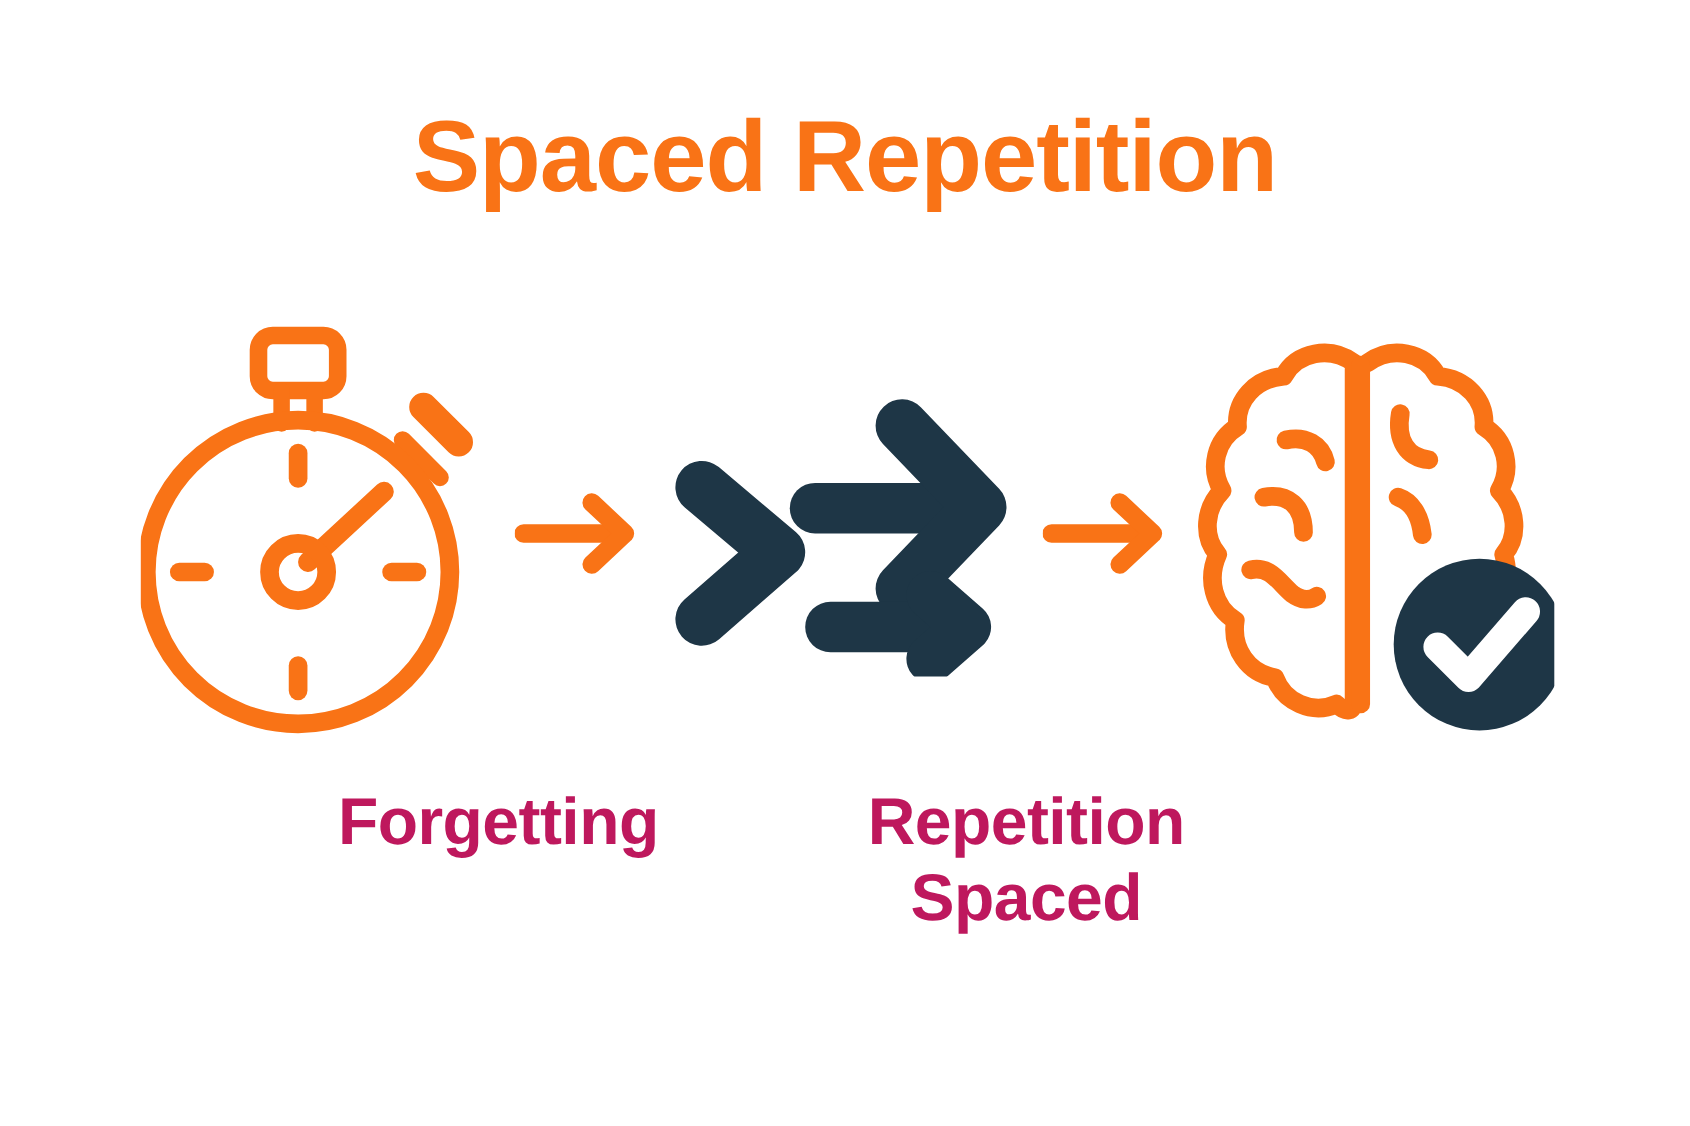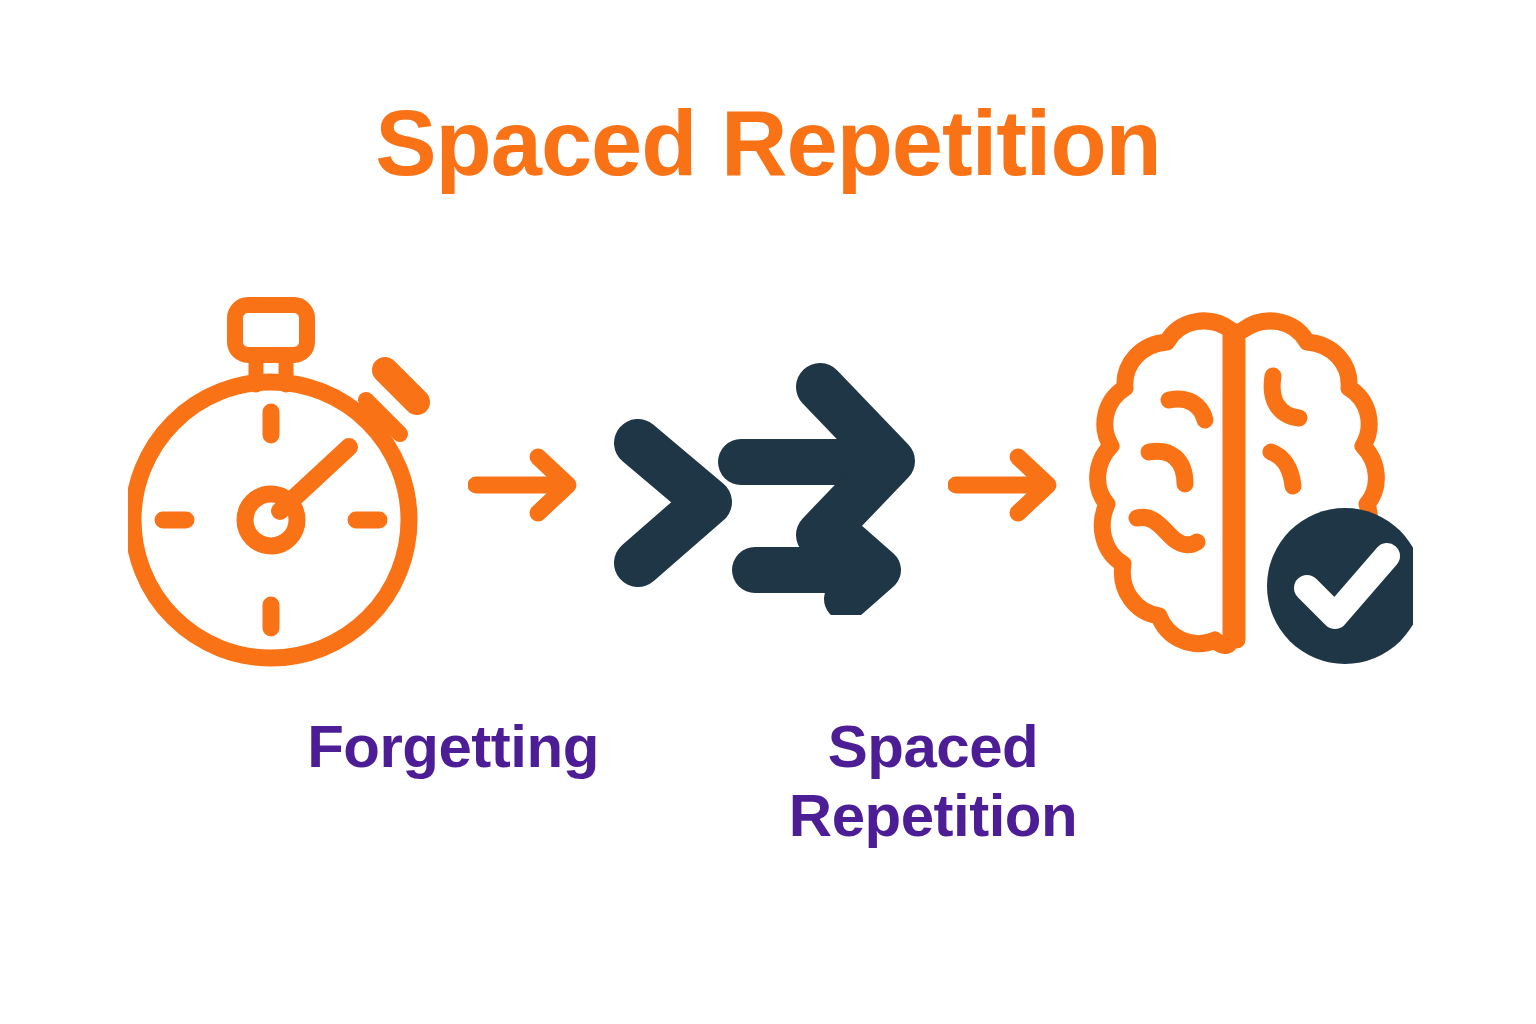--- a/index.html
+++ b/index.html
@@ -79,21 +79,21 @@
     display: flex;
     flex-direction: row;
     align-items: flex-start;
     justify-content: center;
   }
 
   .caption-slot {
     width: 330px;
     flex: 0 0 auto;
     text-align: center;
-    color: #4c1d95;
+    color: #be185d;
     font-family: "Liberation Sans", sans-serif;
     font-size: 60px;
     font-weight: bold;
     line-height: 1.15;
     letter-spacing: -0.5px;
   }
 
   .caption-spacer {
     width: 150px;
     flex: 0 0 auto;
@@ -214,22 +214,22 @@
 
   <div class="captions">
 
     <div class="caption-slot">
       <span class="caption-line">Forgetting</span>
     </div>
 
     <div class="caption-spacer"></div>
 
     <div class="caption-slot">
+      <span class="caption-line">Repetition</span>
       <span class="caption-line">Spaced</span>
-      <span class="caption-line">Repetition</span>
     </div>
 
     <div class="caption-spacer"></div>
 
 
   </div>
 
 </div>
 
 </body></html>

